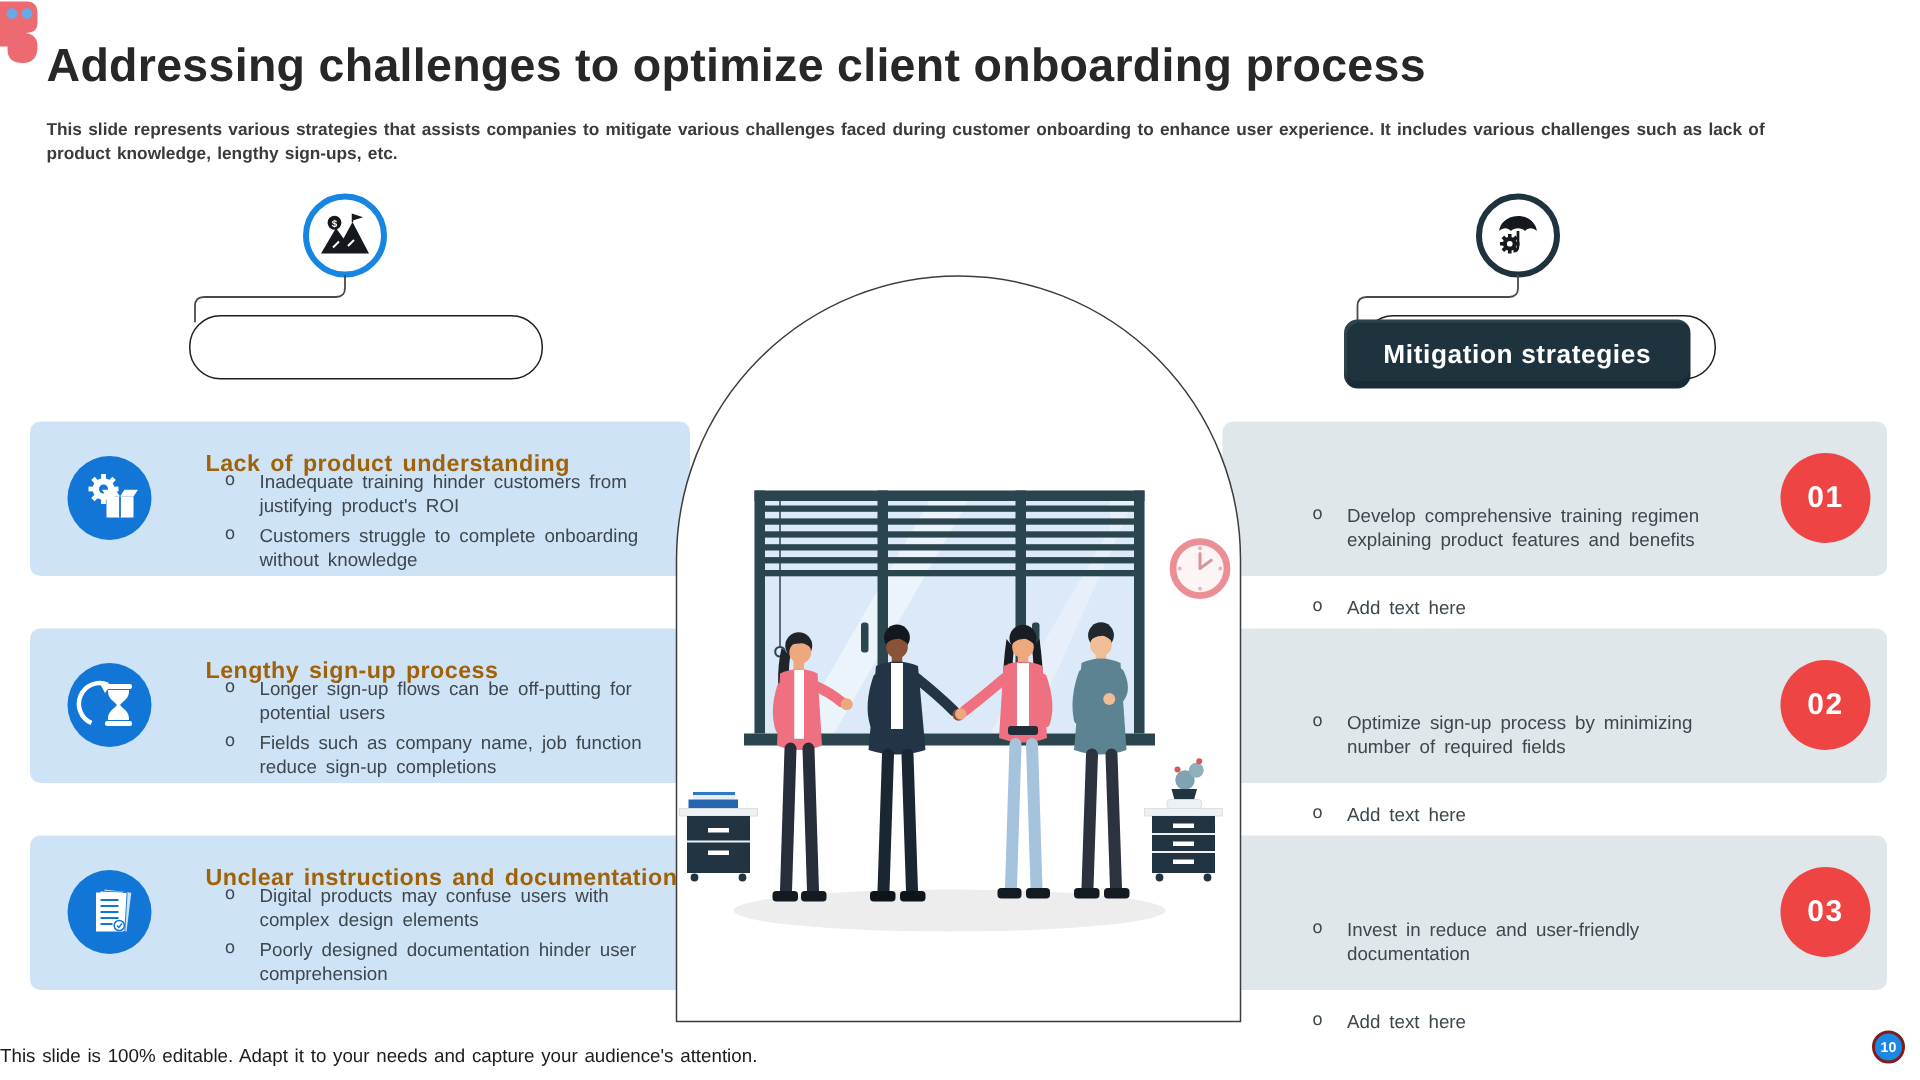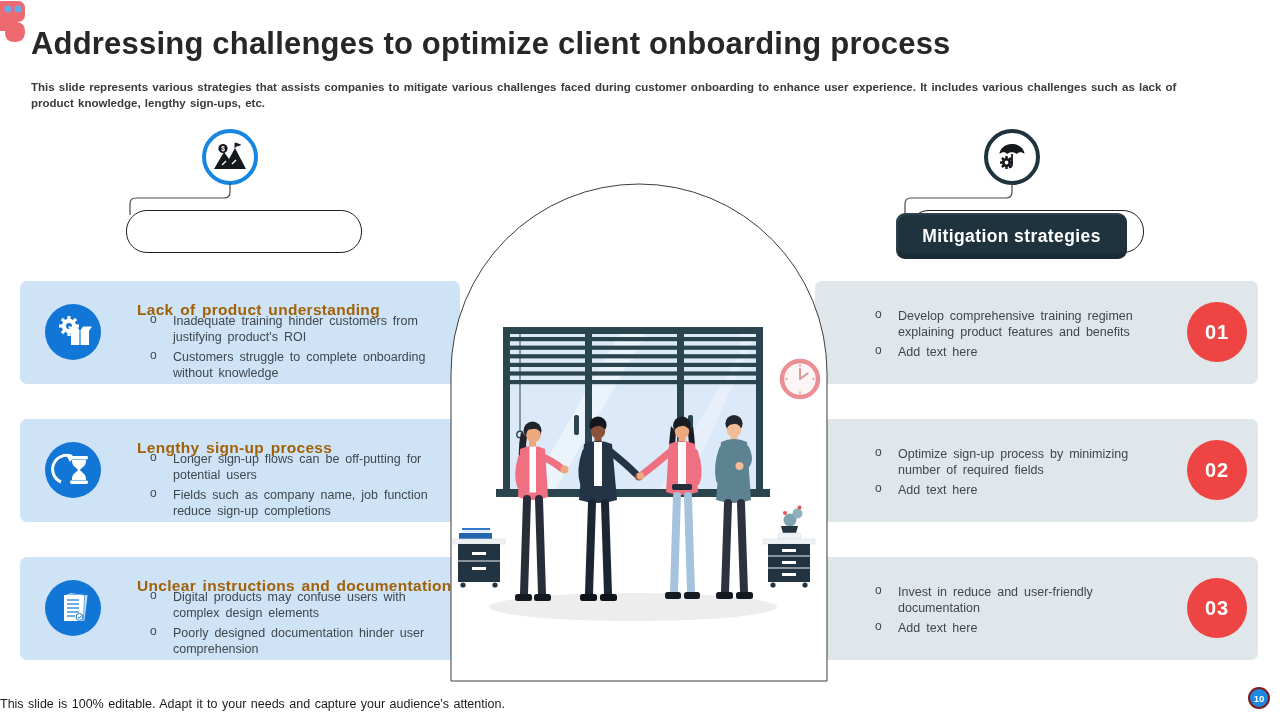--- a/index.html
+++ b/index.html
@@ -29,21 +29,21 @@
   .row{position:absolute;height:103px;border-radius:7px;}
   .row.left{left:20px;width:440px;background:#cfe3f7;}
   .row.right{left:815px;width:443px;background:#dfe7ea;}
   .row-icon{position:absolute;left:25px;top:23px;width:56px;height:56px;border-radius:50%;background:#1276d6;
             display:flex;align-items:center;justify-content:center;}
   .row-title{position:absolute;left:117px;top:9px;font-size:15.5px;font-weight:700;color:#a16207;letter-spacing:.3px;word-spacing:2px;margin-top:11px;}
   ul.bullets{position:absolute;margin:0;padding:0;list-style:none;font-size:12.5px;color:#3d474e;line-height:1.3;word-spacing:2.5px;}
   .row.left ul.bullets{left:117px;top:32px;width:300px;}
   .row.right ul.bullets{left:50px;top:27px;width:288px;}
   ul.bullets li{position:relative;padding-left:36px;margin-bottom:3px;}
-  .row.right ul.bullets li{padding-left:33px;}
+  .row.right ul.bullets li{padding-left:33px;margin-top:28px;}
   ul.bullets li::before{content:"o";position:absolute;left:13px;top:-1px;font-size:12px;color:#3d474e;}
   .row.right ul.bullets li::before{left:10px;}
   .num-circle{position:absolute;left:372px;top:21px;width:60px;height:60px;border-radius:50%;background:#ef4444;
               display:flex;align-items:center;justify-content:center;color:#fff;font-size:20px;font-weight:700;letter-spacing:1px;}
 
   
   .arch{left:450px;top:183px;}
 
   
   .footer{left:0;top:697px;width:1280px;font-size:12.5px;color:#1c1c1c;word-spacing:1px;}

